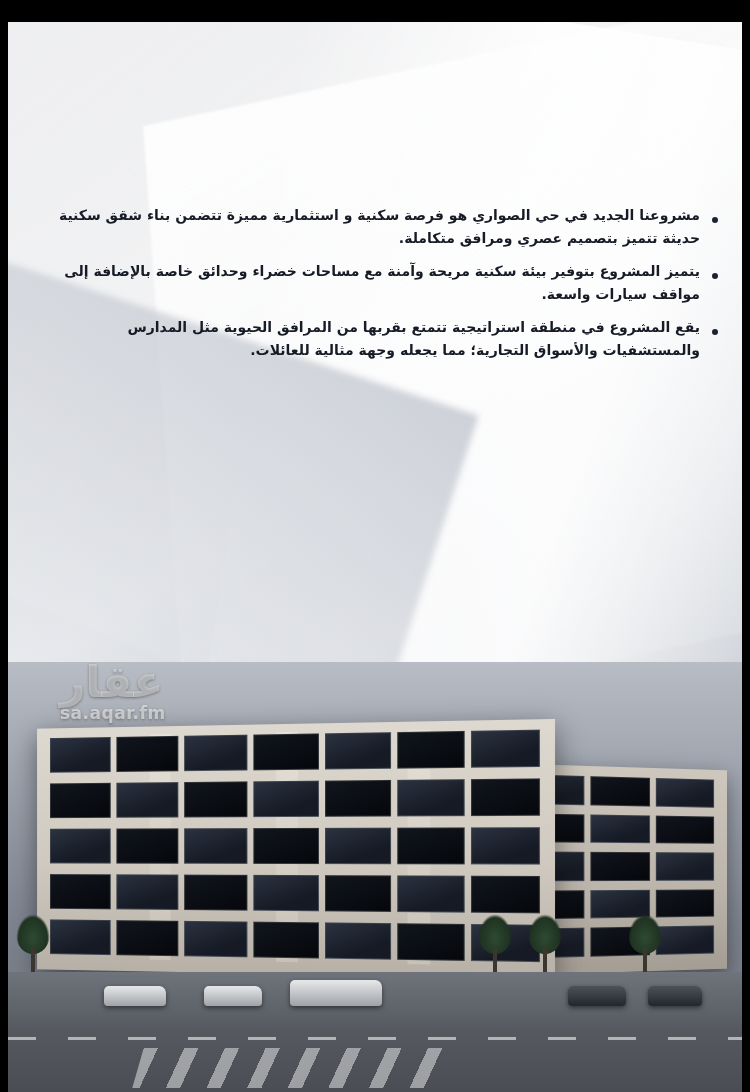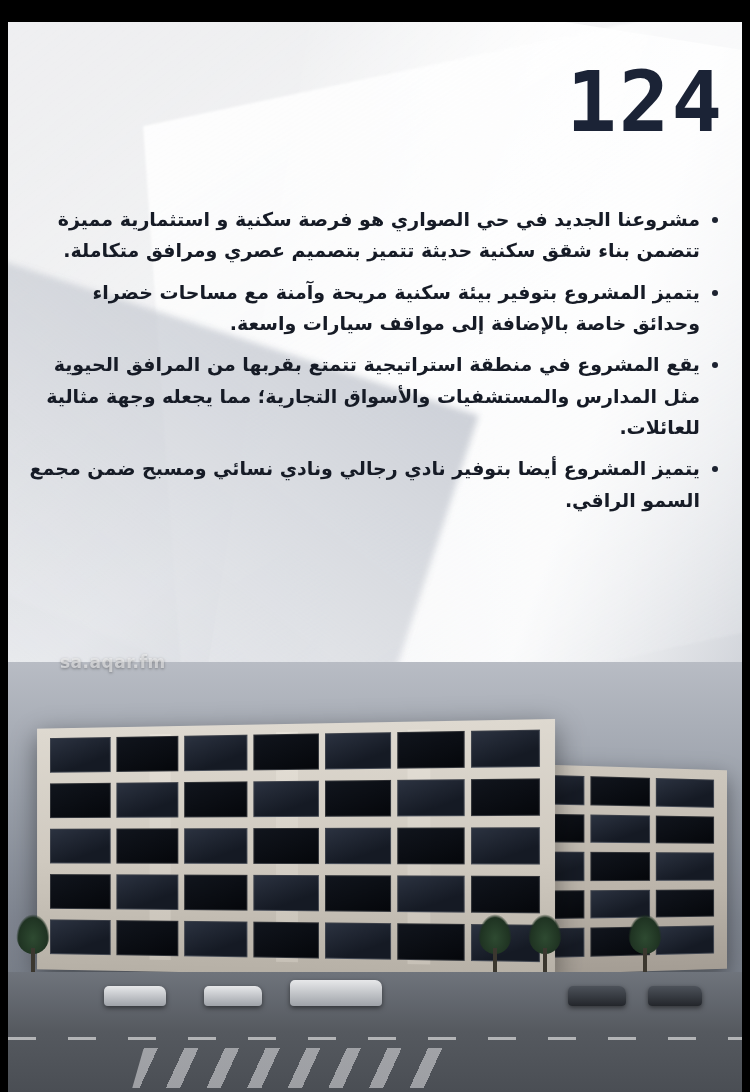--- a/index.html
+++ b/index.html
@@ -95,21 +95,21 @@
   .dot {
     flex: 0 0 auto;
     width: 6px; height: 6px;
     border-radius: 50%;
     background: #1c2230;
     margin-top: 13px;
     margin-left: 12px;
   }
   .btext {
     flex: 1 1 auto;
-    font-size: 19px;
+    font-size: 14px;
     font-weight: 700;
     line-height: 1.65;
     color: #161b26;
   }
   
   .photo {
     position: absolute;
     left: 0; bottom: 0;
     width: 734px; height: 430px;
     overflow: hidden;
@@ -222,43 +222,38 @@
 
   <div class="top-bar"></div>
 
   <div class="card">
 
     <div class="diag-edge"></div>
     <div class="swoosh1"></div>
     <div class="swoosh2"></div>
     <div class="swoosh3"></div>
 
-    <div class="logo-number">124</div>
 
     <div class="bullets">
 
       <div class="bullet-row">
         <span class="dot"></span>
         <span class="btext">مشروعنا الجديد في حي الصواري هو فرصة سكنية و استثمارية مميزة تتضمن بناء شقق سكنية حديثة تتميز بتصميم عصري  ومرافق متكاملة.</span>
       </div>
 
       <div class="bullet-row">
         <span class="dot"></span>
         <span class="btext">يتميز المشروع بتوفير بيئة سكنية مريحة وآمنة مع مساحات خضراء وحدائق خاصة بالإضافة إلى مواقف سيارات واسعة.</span>
       </div>
 
       <div class="bullet-row">
         <span class="dot"></span>
         <span class="btext">يقع المشروع في منطقة استراتيجية تتمتع بقربها من المرافق الحيوية مثل المدارس والمستشفيات والأسواق التجارية؛ مما يجعله وجهة مثالية للعائلات.</span>
       </div>
 
-      <div class="bullet-row">
-        <span class="dot"></span>
-        <span class="btext">يتميز المشروع أيضا بتوفير نادي رجالي ونادي نسائي ومسبح ضمن مجمع السمو الراقي.</span>
-      </div>
 
 
 
 
     </div>
 
     <div class="photo">
       <div class="sky"></div>
 
       <div class="bldg-right">
@@ -368,17 +363,18 @@
       <div class="car" style="left:96px; width:62px;"></div>
       <div class="car" style="left:196px; width:58px;"></div>
       <div class="car" style="left:282px; width:92px; height:26px;"></div>
       <div class="car dark" style="left:560px; width:58px;"></div>
       <div class="car dark" style="left:640px; width:54px;"></div>
 
       <div class="bottom-black"></div>
     </div>
 
     <div class="watermark">
+      <div class="wm-ar">عقار</div>
       <div class="wm-url">sa.aqar.fm</div>
     </div>
 
   </div>
 </div>
 
 </body></html>

